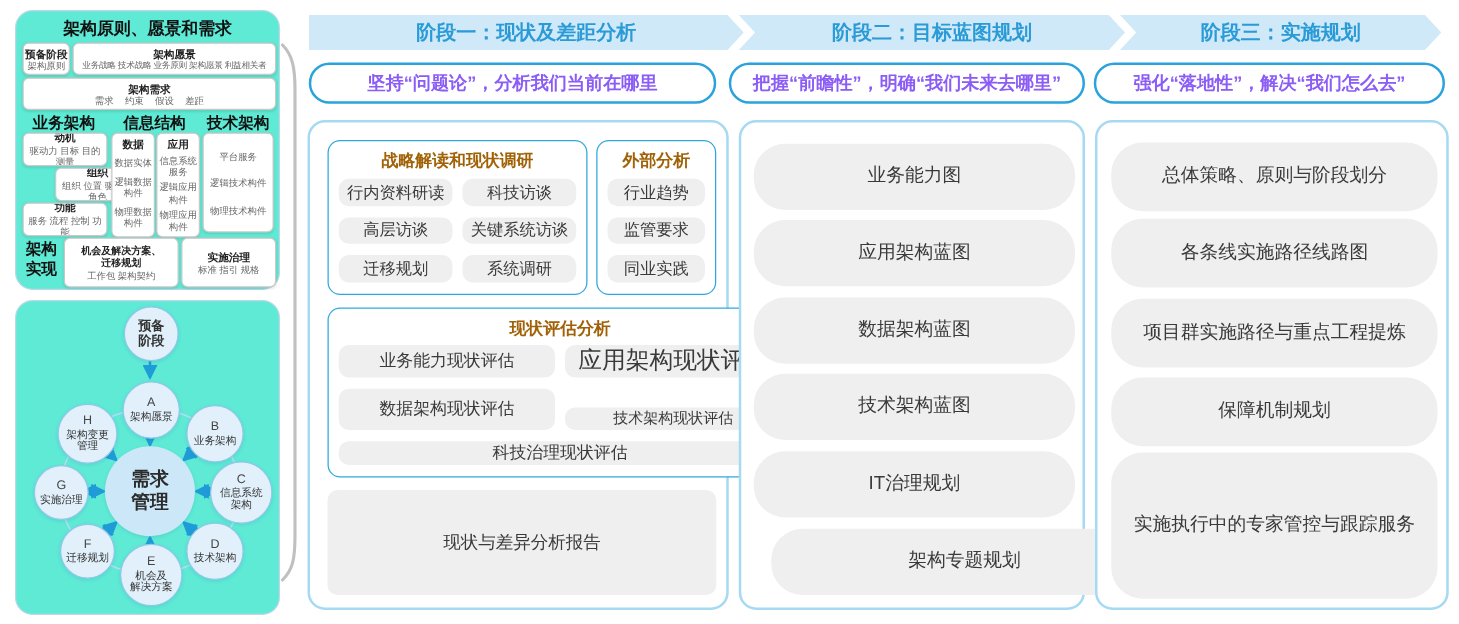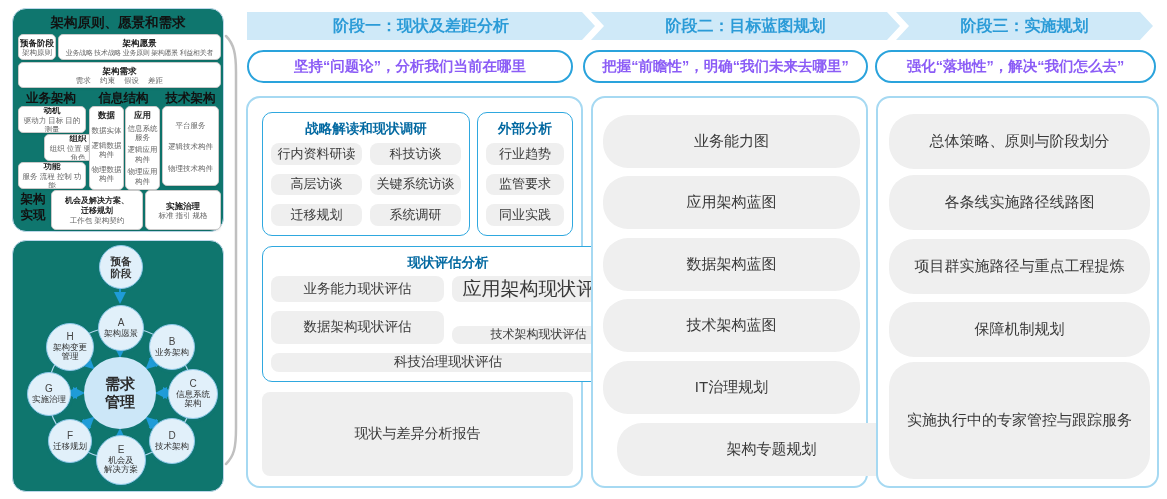--- a/index.html
+++ b/index.html
@@ -1,21 +1,21 @@
 <!DOCTYPE html>
 <html><head>
 <meta charset="utf-8">
 <style>
   html,body{margin:0;padding:0;background:#fff;}
   .canvas{position:relative;width:1167px;height:499px;background:#fff;overflow:hidden;
           font-family:"Liberation Sans","DejaVu Sans",sans-serif;}
   .abs{position:absolute;}
 
   
-  .panel{position:absolute;background:#0f766e;border:1px solid #bcd7ea;border-radius:14px;}
+  .panel{position:absolute;background:#5eead4;border:1px solid #bcd7ea;border-radius:14px;}
   .p-framework{left:12px;top:8px;width:210px;height:222px;}
   .p-adm{left:12px;top:240px;width:210px;height:250px;}
   .fw-title{position:absolute;left:0;top:5px;width:100%;text-align:center;
             font-weight:bold;font-size:13.5px;color:#111;}
   .box{position:absolute;background:#fff;border:1px solid #c9c9c9;border-radius:5px;
        box-shadow:0 1px 2px rgba(0,0,0,.10);overflow:hidden;text-align:center;}
   .bt{font-weight:bold;font-size:8.5px;color:#222;line-height:1.25;margin-top:1px;}
   .bx{font-size:7.5px;color:#666;line-height:1.25;}
   .nowrap{white-space:nowrap;}
   .prep-box{left:5px;top:25px;width:36px;height:24px;}
@@ -68,21 +68,21 @@
             border-radius:17px;display:flex;align-items:center;justify-content:center;
             font-weight:bold;font-size:14.5px;color:#8b5cf6;box-sizing:border-box;}
   .st1{left:247px;width:326px;} .st2{left:583px;width:285px;} .st3{left:875px;width:281px;}
 
   .cpanel{position:absolute;top:96px;height:392px;background:#fff;border:2px solid #a6d9f2;
           border-radius:14px;box-sizing:border-box;}
   .cp1{left:246px;width:337px;} .cp2{left:591px;width:277px;} .cp3{left:876px;width:283px;}
 
   .bluebox{position:absolute;background:#fff;border:1.5px solid #2fa8df;border-radius:10px;box-sizing:border-box;}
   .ibt{position:absolute;left:0;top:7px;width:100%;text-align:center;font-weight:bold;
-       font-size:13.5px;color:#0369a1;}
+       font-size:13.5px;color:#a16207;}
   .grid2{position:absolute;left:8px;right:8px;top:30px;bottom:9px;display:grid;
          grid-template-columns:1fr 1fr;gap:9px 8px;}
   .list1{position:absolute;left:8px;right:8px;top:30px;bottom:9px;display:grid;gap:9px;}
   .gitem{background:#efefef;border-radius:8px;display:flex;align-items:center;
          justify-content:center;color:#3a3a3a;font-size:13px;text-align:center;line-height:1.25;}
   .wide{grid-column:1 / -1;}
   .report{position:absolute;left:14px;top:294px;width:311px;height:84px;font-size:14px;}
   .stackitem{position:absolute;font-size:15px;border-radius:25px;}
 </style>
 </head>

